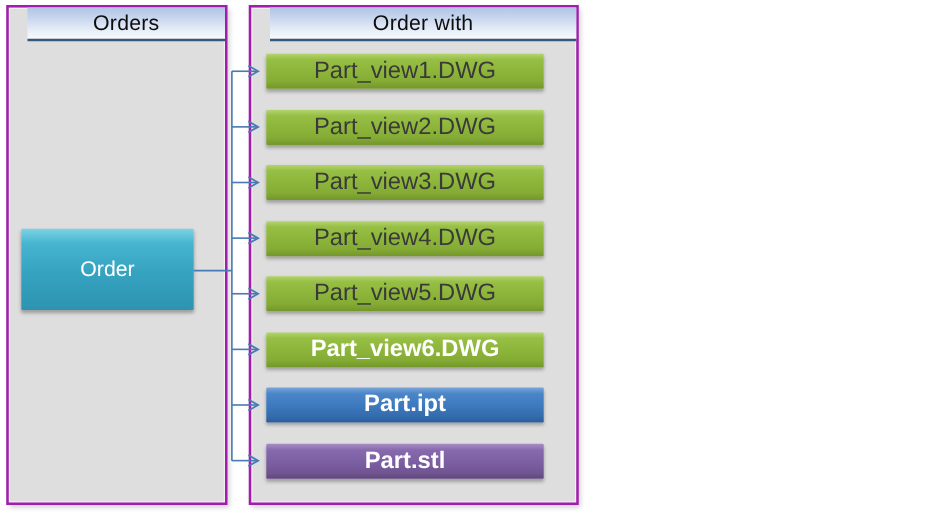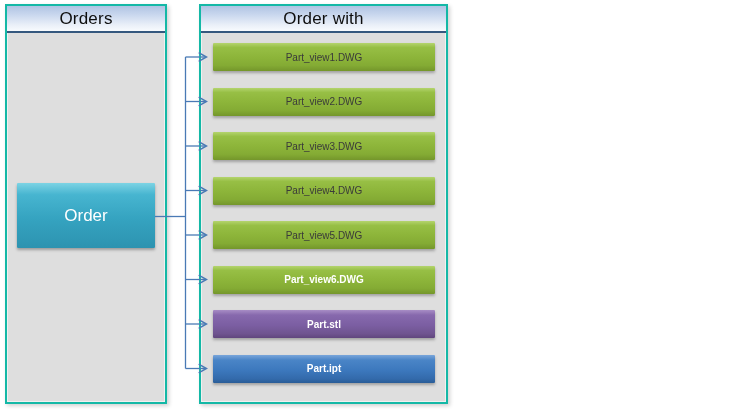--- a/index.html
+++ b/index.html
@@ -3,23 +3,24 @@
 <meta charset="utf-8">
 <style>
   html,body{margin:0;padding:0;background:#ffffff;}
   #canvas{
     position:relative;width:750px;height:412px;overflow:hidden;
     font-family:"Liberation Sans", sans-serif;background:#ffffff;
   }
   .panel{
     position:absolute;top:4px;height:396px;
     background:#dedede;
-    border:2px solid #14b8a6;
+    border:2px solid #a21caf;
     box-shadow: inset 0 0 0 1px rgba(255,255,255,.55), 2px 2px 4px rgba(0,0,0,.18);
     box-sizing:content-box;
+    padding-left:15px;
   }
   .panel-header{
     height:25px;
     border-bottom:2px solid #35587e;
     background:linear-gradient(180deg,#b0c4e3 0%,#c9d7ee 35%,#e9eff8 75%,#f8fbfe 100%);
     text-align:center;
     font-size:17px;line-height:26px;color:#0e0e0e;
     letter-spacing:.2px;
   }
   #panel-orders{left:5px;width:158px;}
@@ -27,21 +28,21 @@
   #panel-components{left:478px;width:264px;}
 
   .items{
     position:absolute;left:0;top:27px;right:0;
     padding:10px 11px 0 12px;
     display:flex;flex-direction:column;gap:16.5px;
   }
   .item{
     height:28px;width:222px;
     display:flex;align-items:center;justify-content:center;
-    font-size:10px;
+    font-size:19px;
     border-radius:1px;
     box-shadow:0 2px 3px rgba(0,0,0,.28);
   }
   .item.dark{color:#3a3a3a;}
   .item.light{color:#ffffff;font-weight:bold;}
   .item.green{
     background:linear-gradient(180deg,#b4d46e 0%,#97bf45 16%,#8db53a 50%,#84ab34 80%,#74962b 100%);
   }
   .item.blue{
     background:linear-gradient(180deg,#79a5da 0%,#4a85c7 18%,#3c78bd 55%,#336aab 85%,#2a5d97 100%);
@@ -77,22 +78,22 @@
 
   <div class="panel" id="panel-order-items">
     <div class="panel-header">Order with</div>
     <div class="items">
       <div class="item green dark">Part_view1.DWG</div>
       <div class="item green dark">Part_view2.DWG</div>
       <div class="item green dark">Part_view3.DWG</div>
       <div class="item green dark">Part_view4.DWG</div>
       <div class="item green dark">Part_view5.DWG</div>
       <div class="item green light">Part_view6.DWG</div>
+      <div class="item blue light">Part.ipt</div>
       <div class="item purple light">Part.stl</div>
-      <div class="item blue light">Part.ipt</div>
     </div>
   </div>
 
 
   <div id="order-box">
     <div class="title">Order</div>
   </div>
 
   <svg id="connectors" viewBox="0 0 750 412" xmlns="http://www.w3.org/2000/svg">
     <defs>

